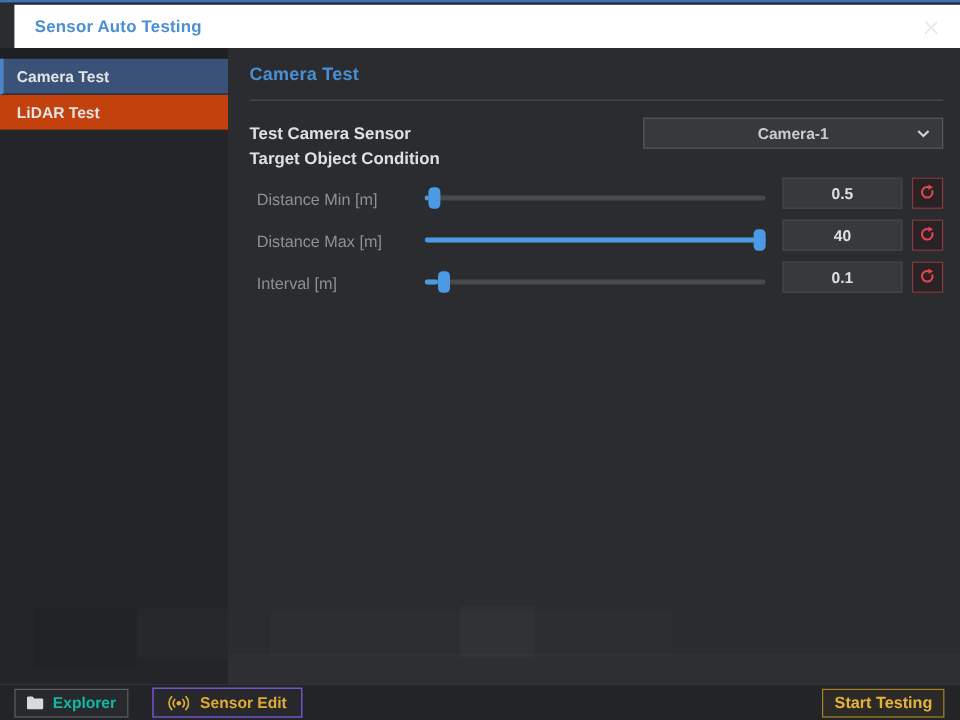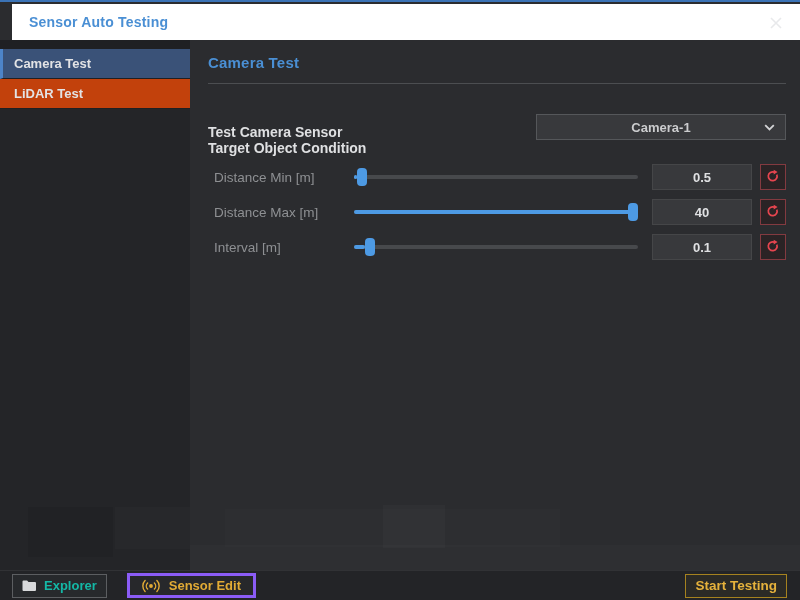--- a/index.html
+++ b/index.html
@@ -21,32 +21,32 @@
   .sidebar-item{height:30px;line-height:30px;padding-left:14px;color:#e2e3e5;font-weight:700;
                 font-size:13px;background:#c2410c;border-bottom:1px solid #1f2023;
                 box-sizing:border-box;cursor:default;}
   .sidebar-item.selected{background:#3a5278;border-left:3px solid #4d84c8;padding-left:11px;}
 
   
   .content{position:absolute;top:38px;left:190px;right:0;bottom:30px;background:#2b2c2f;
            padding:14px 14px 0 18px;box-sizing:border-box;}
   .page-heading{color:#4a8fd4;font-size:15px;font-weight:700;letter-spacing:.2px;}
   .divider{height:1px;background:#4c4e51;margin-top:12px;}
-  .sensor-row{display:flex;align-items:flex-end;margin-top:30px;height:26px;}
+  .sensor-row{display:flex;align-items:center;margin-top:14px;height:26px;}
   .sensor-label{font-size:14px;font-weight:700;color:#dfe0e2;}
   .dropdown{margin-left:auto;width:250px;height:26px;background:#38393c;border:1px solid #55575a;
             box-sizing:border-box;position:relative;display:flex;align-items:center;
             justify-content:center;cursor:default;}
   .dropdown-value{color:#cbccce;font-size:13px;font-weight:700;}
   .dropdown-chevron{position:absolute;right:10px;top:9px;line-height:0;}
   .section-heading{margin-top:0;font-size:14px;font-weight:700;color:#dfe0e2;}
 
   
   .slider-rows{margin-top:0;}
-  .slider-row{display:flex;align-items:center;height:26px;margin-top:9px;}
+  .slider-row{display:flex;align-items:flex-end;height:26px;margin-top:9px;}
   .slider-row:first-child{margin-top:8px;}
   .slider-label{flex:0 0 140px;margin-left:6px;color:#8e9093;font-size:13.5px;}
   .slider{flex:1;margin-right:14px;position:relative;height:18px;}
   .slider-track{position:absolute;top:7px;left:0;right:0;height:4px;background:#47494c;border-radius:2px;}
   .slider-fill{position:absolute;top:7px;left:0;height:4px;background:#4d9ae4;border-radius:2px;width:0;}
   .slider-thumb{position:absolute;top:0;width:10px;height:18px;background:#4d9ae4;border-radius:4px;left:0;}
   .value-box{flex:0 0 100px;height:26px;background:#38393c;border:1px solid #454648;
              box-sizing:border-box;display:flex;align-items:center;justify-content:center;
              color:#dfe0e2;font-size:13px;font-weight:700;}
   .reset-btn{flex:0 0 26px;height:26px;margin-left:8px;background:#2a2325;border:1px solid #833a40;
@@ -59,21 +59,21 @@
   .artifact.a3{left:383px;top:503px;width:62px;height:43px;background:rgba(255,255,255,0.025);}
   .artifact.a4{left:225px;top:507px;width:335px;height:38px;background:rgba(255,255,255,0.012);}
   .artifact.a5{left:190px;top:543px;right:0;height:27px;background:rgba(255,255,255,0.016);}
 
   
   .footer{position:absolute;left:0;right:0;bottom:0;height:30px;background:#232427;
           border-top:1px solid #313235;box-sizing:border-box;display:flex;align-items:center;}
   .footer button{font-family:inherit;cursor:default;}
   .btn-explorer{margin-left:12px;height:24px;padding:0 9px;border:1px solid #5c5e61;background:#27292c;
                 color:#14b8a6;font-size:13px;font-weight:700;display:flex;align-items:center;gap:7px;}
-  .btn-sensor-edit{margin-left:20px;height:25px;padding:0 12px;border:3px solid #8b5cf6;background:#27282b;
+  .btn-sensor-edit{margin-left:20px;height:25px;padding:0 12px;border:1px solid #8b5cf6;background:#27282b;
                    color:#e2ab35;font-size:13px;font-weight:700;display:flex;align-items:center;gap:9px;}
   .btn-start{margin-left:auto;margin-right:13px;height:24px;padding:0 9px;border:1px solid #a5821f;
              background:#2b2a26;color:#e6b23c;font-size:13.5px;font-weight:700;}
   .icon{line-height:0;display:inline-flex;}
 </style>
 </head>
 <body>
 
 <div class="window">
 

